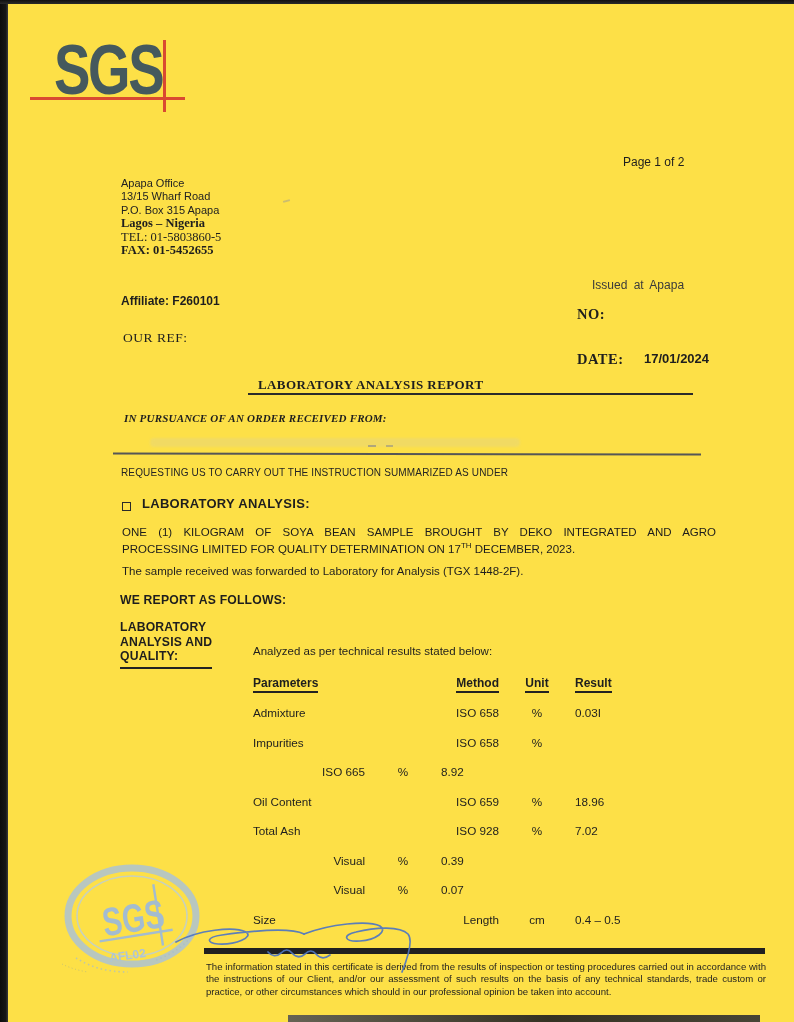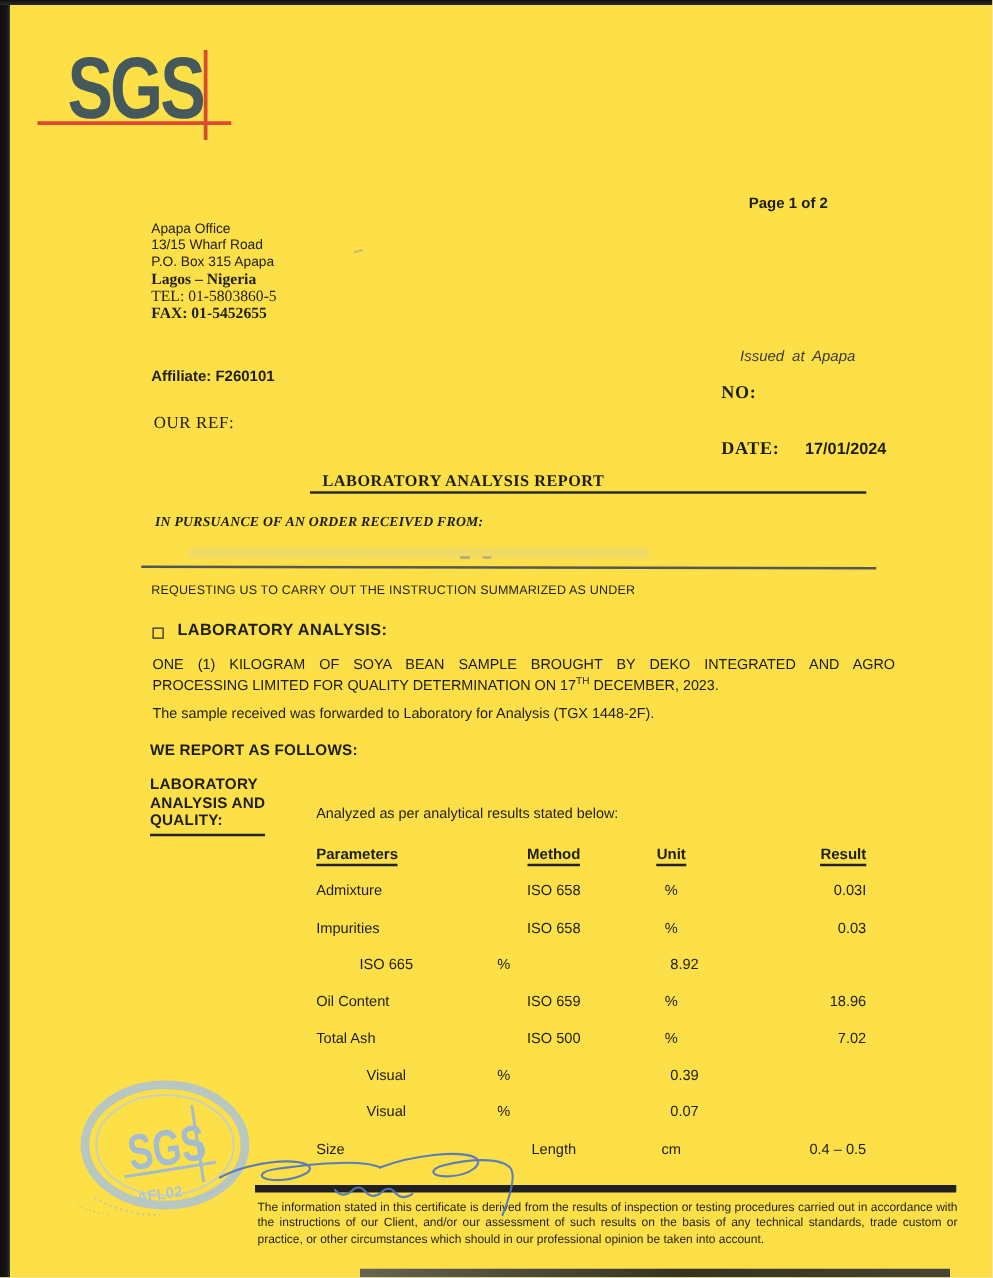--- a/index.html
+++ b/index.html
@@ -16,27 +16,27 @@
   
   .edge-left{left:0;top:0;width:8px;height:1022px;background:linear-gradient(90deg,#0c0c0c,#161616 70%,#3a3a3a);}
   .edge-top{left:0;top:0;width:794px;height:4px;background:linear-gradient(#101010,#2a2a2a);}
 
   
   .logo-text{left:54px;top:42px;font-size:70px;font-weight:bold;line-height:57px;
     color:#45595d;letter-spacing:-3px;transform:scaleX(0.78);transform-origin:left top;}
   .logo-hline{left:30px;top:97px;width:155px;height:3px;background:#d94a31;}
   .logo-vline{left:163px;top:40px;width:3px;height:72px;background:#d94a31;}
 
-  .page-num{left:568px;top:155px;font-size:12px;font-weight:bold;padding-left:31px;}
+  .page-num{left:592px;top:155px;font-size:12px;font-weight:normal;padding-left:31px;}
 
   .address{left:121px;top:177px;line-height:13.4px;}
   .addr-sans{font-size:11px;color:#222;}
   .addr-serif{font-family:"Liberation Serif",serif;font-size:12.5px;}
 
-  .issued{left:592px;top:278px;font-size:12px;color:#3a3a3a;word-spacing:3px;font-style:italic;}
+  .issued{left:592px;top:278px;font-size:12px;color:#3a3a3a;word-spacing:3px;}
   .affiliate{left:121px;top:294px;font-size:12px;font-weight:bold;}
   .no-label{left:577px;top:306px;font-size:14.5px;letter-spacing:.5px;}
   .our-ref{left:123px;top:330px;font-size:13.5px;letter-spacing:.5px;}
   .date-label{left:577px;top:351px;font-size:14.5px;letter-spacing:.5px;}
   .date-value{left:644px;top:351px;font-size:13px;font-weight:bold;}
 
   .report-title{left:258px;top:377px;font-size:13px;font-weight:bold;letter-spacing:.4px;font-family:Liberation Serif, serif;}
   .title-rule{left:248px;top:393px;width:445px;height:2px;background:#2b2b2b;}
 
   .pursuance{left:124px;top:412px;font-size:11px;font-weight:bold;font-style:italic;letter-spacing:.2px;}
@@ -58,23 +58,23 @@
   .we-report{left:120px;top:593px;font-size:12.2px;font-weight:bold;letter-spacing:.2px;}
 
   .quality{left:120px;top:620px;font-size:12.2px;font-weight:bold;line-height:14.6px;letter-spacing:.2px;}
   .quality .ul{display:inline-block;width:92px;border-bottom:2px solid #222;padding-bottom:3px;}
 
   .analyzed{left:253px;top:645px;font-size:11.5px;}
 
   .atable{left:253px;top:676px;width:440px;font-size:11.7px;}
   .arow{display:flex;height:29.5px;}
   .arow .c1{width:134px;text-align:left;}
-  .arow .c2{width:112px;text-align:center;}
+  .arow .c2{width:112px;text-align:right;}
   .arow .c3{width:76px;text-align:center;}
-  .arow .c4{width:118px;text-align:right;}
+  .arow .c4{width:118px;text-align:left;}
   .ahead{height:auto;margin-bottom:13px;font-weight:bold;font-size:12px;}
   .ahead .hu{display:inline-block;border-bottom:2px solid #222;padding-bottom:1px;}
 
   
   .stamp{left:58px;top:860px;opacity:.92;}
   
   .sig{left:172px;top:912px;z-index:5;}
 
   .footer-bar{left:204px;top:948px;width:561px;height:6px;background:#202020;}
   .footer{left:206px;top:961px;width:560px;font-size:9.6px;line-height:12.4px;text-align:justify;color:#1f1f1f;}
@@ -134,56 +134,55 @@
 
   <div class="abs sample-line">The sample received was forwarded to Laboratory for Analysis (TGX 1448-2F).</div>
   <div class="abs we-report">WE REPORT AS FOLLOWS:</div>
 
   <div class="abs quality">
     <div>LABORATORY</div>
     <div>ANALYSIS AND</div>
     <div><span class="ul">QUALITY:</span></div>
   </div>
 
-  <div class="abs analyzed">Analyzed as per analytical results stated below:</div>
+  <div class="abs analyzed">Analyzed as per technical results stated below:</div>
 
   <div class="abs atable">
     <div class="arow ahead">
       <span class="c1"><span class="hu">Parameters</span></span>
       <span class="c2"><span class="hu">Method</span></span>
       <span class="c3"><span class="hu">Unit</span></span>
       <span class="c4"><span class="hu">Result</span></span>
     </div>
     <div>
         <div class="arow">
           <span class="c1">Admixture</span>
           <span class="c2">ISO 658</span>
           <span class="c3">%</span>
           <span class="c4">0.03I</span>
         </div>
         <div class="arow">
           <span class="c1">Impurities</span>
           <span class="c2">ISO 658</span>
           <span class="c3">%</span>
-          <span class="c4">0.03</span>
         </div>
         <div class="arow">
           <span class="c2">ISO 665</span>
           <span class="c3">%</span>
           <span class="c4">8.92</span>
         </div>
         <div class="arow">
           <span class="c1">Oil Content</span>
           <span class="c2">ISO 659</span>
           <span class="c3">%</span>
           <span class="c4">18.96</span>
         </div>
         <div class="arow">
           <span class="c1">Total Ash</span>
-          <span class="c2">ISO 500</span>
+          <span class="c2">ISO 928</span>
           <span class="c3">%</span>
           <span class="c4">7.02</span>
         </div>
         <div class="arow">
           <span class="c2">Visual</span>
           <span class="c3">%</span>
           <span class="c4">0.39</span>
         </div>
         <div class="arow">
           <span class="c2">Visual</span>

